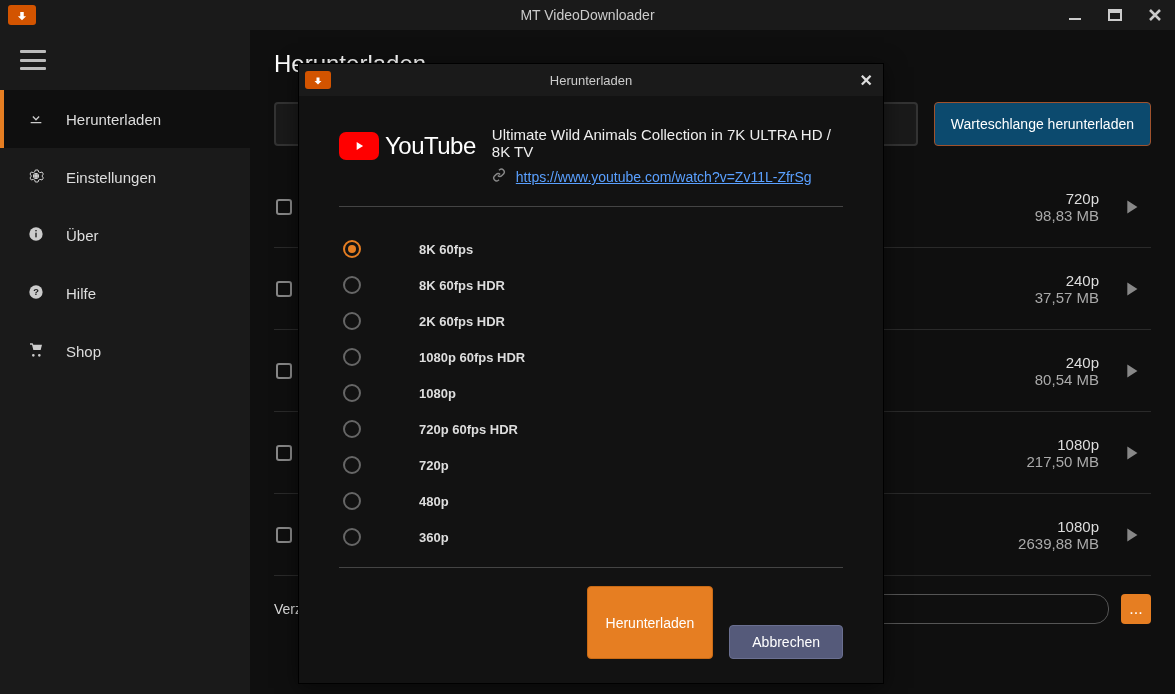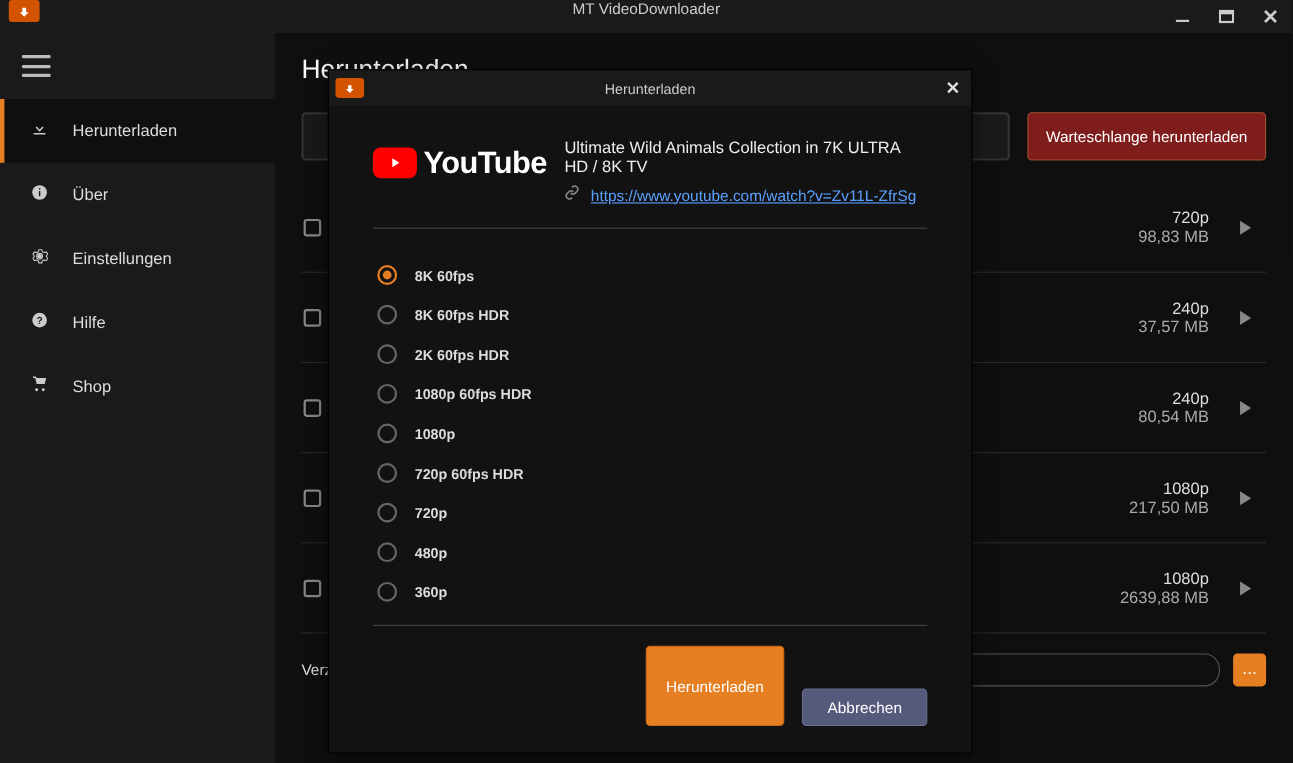--- a/index.html
+++ b/index.html
@@ -1,19 +1,19 @@
 <!DOCTYPE html>
 <html><head>
 <meta charset="utf-8">
 <style>
   * { box-sizing: border-box; margin: 0; padding: 0; font-family: "Segoe UI", Arial, sans-serif; }
   body { background: #1a1a1a; width: 1175px; height: 694px; overflow: hidden; color: #ddd; position: relative; }
 
   
-  .titlebar { height: 30px; background: #1a1a1a; display: flex; position: relative; }
+  .titlebar { height: 30px; background: #1a1a1a; display: flex; align-items: center; position: relative; }
   .titlebar .app-icon { width: 28px; height: 20px; background: #d35400; margin-left: 8px; border-radius: 3px; display: flex; align-items: center; justify-content: center; }
   .titlebar .app-icon svg { width: 14px; height: 14px; }
   .titlebar .title { position: absolute; left: 50%; transform: translateX(-50%); font-size: 14px; color: #ccc; }
   .titlebar .win-controls { position: absolute; right: 0; display: flex; }
   .titlebar .win-controls div { width: 40px; height: 30px; display: flex; align-items: center; justify-content: center; color: #ccc; font-size: 16px; cursor: pointer; }
 
   
   .app { display: flex; height: calc(694px - 30px); }
   .sidebar { width: 250px; background: #1a1a1a; padding-top: 10px; }
   .hamburger { padding: 10px 20px 20px; }
@@ -21,21 +21,21 @@
   .hamburger-bars span { height: 3px; background: #bbb; border-radius: 1px; }
   .side-item { display: flex; align-items: center; padding: 0 20px; height: 58px; color: #ddd; font-size: 15px; cursor: pointer; border-left: 4px solid transparent; }
   .side-item.active { border-left: 4px solid #e67e22; background: #0f0f0f; }
   .side-item .icon { width: 24px; text-align: center; margin-right: 18px; color: #ccc; }
 
   .main { flex: 1; background: #0f0f0f; padding: 20px 24px 20px 24px; position: relative; }
   .page-title { font-size: 24px; color: #fff; margin-bottom: 24px; }
 
   .topline { display: flex; align-items: center; gap: 16px; margin-bottom: 20px; }
   .url-input { flex: 1; height: 44px; background: #1a1a1a; border: 2px solid #333; border-radius: 4px; padding: 0 12px; color: #ccc; font-size: 14px; }
-  .queue-btn { background: #7f1d1d; border: 1px solid #a0522d; color: #fff; border-radius: 4px; padding: 0 16px; height: 44px; font-size: 14px; cursor: pointer; }
+  .queue-btn { background: #0c4a6e; border: 1px solid #a0522d; color: #fff; border-radius: 4px; padding: 0 16px; height: 44px; font-size: 14px; cursor: pointer; }
 
   .queue { }
   .queue-row { display: flex; align-items: center; height: 82px; border-bottom: 1px solid #2a2a2a; }
   .checkbox { width: 16px; height: 16px; border: 2px solid #888; border-radius: 3px; margin: 0 14px 0 2px; }
   .row-meta { margin-left: auto; text-align: right; padding-right: 12px; }
   .row-meta .res { font-size: 15px; color: #ddd; }
   .row-meta .size { font-size: 15px; color: #aaa; }
   .play { width: 40px; display: flex; align-items: center; justify-content: center; }
   .play svg { width: 22px; height: 22px; fill: #888; }
 
@@ -50,33 +50,33 @@
   .modal-titlebar .app-icon { width: 26px; height: 18px; background: #d35400; margin-left: 6px; border-radius: 3px; display: flex; align-items: center; justify-content: center; }
   .modal-titlebar .app-icon svg { width: 12px; height: 12px; }
   .modal-titlebar .mtitle { position: absolute; left: 50%; transform: translateX(-50%); font-size: 13px; color: #ccc; }
   .modal-titlebar .mclose { position: absolute; right: 10px; font-size: 16px; font-weight: bold; color: #ddd; cursor: pointer; }
 
   .modal-body { padding: 30px 40px 18px 40px; }
   .video-head { display: flex; gap: 16px; align-items: flex-start; padding-bottom: 20px; border-bottom: 1px solid #444; }
   .yt-logo { display: flex; align-items: center; gap: 6px; margin-top: 6px; }
   .yt-box { width: 40px; height: 28px; background: #ff0000; border-radius: 7px; display: flex; align-items: center; justify-content: center; }
   .yt-box svg { width: 14px; height: 14px; fill: #fff; }
-  .yt-text { font-size: 28px; font-weight: 700; color: #fff; letter-spacing: -0.5px; }
+  .yt-text { font-size: 24px; font-weight: 400; color: #fff; letter-spacing: -0.5px; }
   .video-info { flex: 1; }
   .video-title { font-size: 15px; color: #eee; margin-bottom: 8px; }
   .video-link-row { display: flex; align-items: center; gap: 10px; }
   .video-link-row .link-icon { color: #888; }
   .video-link { color: #5aa0ff; text-decoration: underline; font-size: 14px; text-align: right; }
 
   .quality-list { padding: 24px 0 12px 4px; border-bottom: 1px solid #444; }
   .quality-item { display: flex; align-items: center; height: 36px; cursor: pointer; }
   .radio { width: 18px; height: 18px; border-radius: 50%; border: 2px solid #666; margin-right: 16px; display: flex; align-items: center; justify-content: center; }
   .radio.selected { border-color: #e67e22; }
   .radio.selected::after { content: ""; width: 8px; height: 8px; border-radius: 50%; background: #e67e22; }
-  .quality-item .qlabel { font-size: 13px; font-weight: 600; color: #ddd; }
+  .quality-item .qlabel { font-size: 13px; font-weight: 600; color: #ddd; margin-left: 42px; }
 
   .modal-footer { display: flex; justify-content: flex-end; gap: 16px; padding: 18px 0 6px; }
   .btn-primary { background: #e67e22; border: 1px solid #c96a15; color: #fff; padding: 8px 18px; border-radius: 4px; font-size: 14px; cursor: pointer; }
   .btn-secondary { background: #555a7a; border: 1px solid #6a6f90; color: #fff; padding: 8px 22px; border-radius: 4px; font-size: 14px; cursor: pointer; margin-top: 39px; }
 </style>
 </head>
 <body>
 
 <div class="titlebar">
   <div class="app-icon">
@@ -117,32 +117,32 @@
     </div>
     <div id="sidebar-items">
         <div class="side-item active">
           <span class="icon"><svg width="16" height="16" viewBox="0 0 24 24" fill="#ccc">
               <path d="M12 3v10l4-4 1.4 1.4L12 16l-5.4-5.6L8 9l4 4V3zM4 18h16v2H4z"></path>
             </svg></span>
           <span>Herunterladen</span>
         </div>
         <div class="side-item">
           <span class="icon"><svg width="16" height="16" viewBox="0 0 24 24" fill="#ccc">
+              <path d="M12 8a4 4 0 100 8 4 4 0 000-8zm9 4l2 3-2 3-3-1a8 8 0 01-2 1l-1 3h-4l-1-3a8 8 0 01-2-1l-3 1-2-3 2-3-2-3 2-3 3 1a8 8 0 012-1l1-3h4l1 3a8 8 0 012 1l3-1 2 3-2 3z" fill="none" stroke="#ccc" stroke-width="1.5"></path>
+              <circle cx="12" cy="12" r="3" fill="#ccc"></circle>
+            </svg></span>
+          <span>Einstellungen</span>
+        </div>
+        <div class="side-item">
+          <span class="icon"><svg width="16" height="16" viewBox="0 0 24 24" fill="#ccc">
               <circle cx="12" cy="12" r="10" fill="#ccc"></circle>
               <rect x="11" y="10" width="2" height="7" fill="#1a1a1a"></rect>
               <rect x="11" y="6" width="2" height="2" fill="#1a1a1a"></rect>
             </svg></span>
           <span>Über</span>
-        </div>
-        <div class="side-item">
-          <span class="icon"><svg width="16" height="16" viewBox="0 0 24 24" fill="#ccc">
-              <path d="M12 8a4 4 0 100 8 4 4 0 000-8zm9 4l2 3-2 3-3-1a8 8 0 01-2 1l-1 3h-4l-1-3a8 8 0 01-2-1l-3 1-2-3 2-3-2-3 2-3 3 1a8 8 0 012-1l1-3h4l1 3a8 8 0 012 1l3-1 2 3-2 3z" fill="none" stroke="#ccc" stroke-width="1.5"></path>
-              <circle cx="12" cy="12" r="3" fill="#ccc"></circle>
-            </svg></span>
-          <span>Einstellungen</span>
         </div>
         <div class="side-item">
           <span class="icon"><svg width="16" height="16" viewBox="0 0 24 24" fill="#ccc">
               <circle cx="12" cy="12" r="10" fill="#ccc"></circle>
               <text x="12" y="17" text-anchor="middle" font-size="14" font-weight="bold" fill="#1a1a1a">?</text>
             </svg></span>
           <span>Hilfe</span>
         </div>
         <div class="side-item">
           <span class="icon"><svg width="18" height="16" viewBox="0 0 24 24" fill="#ccc">

